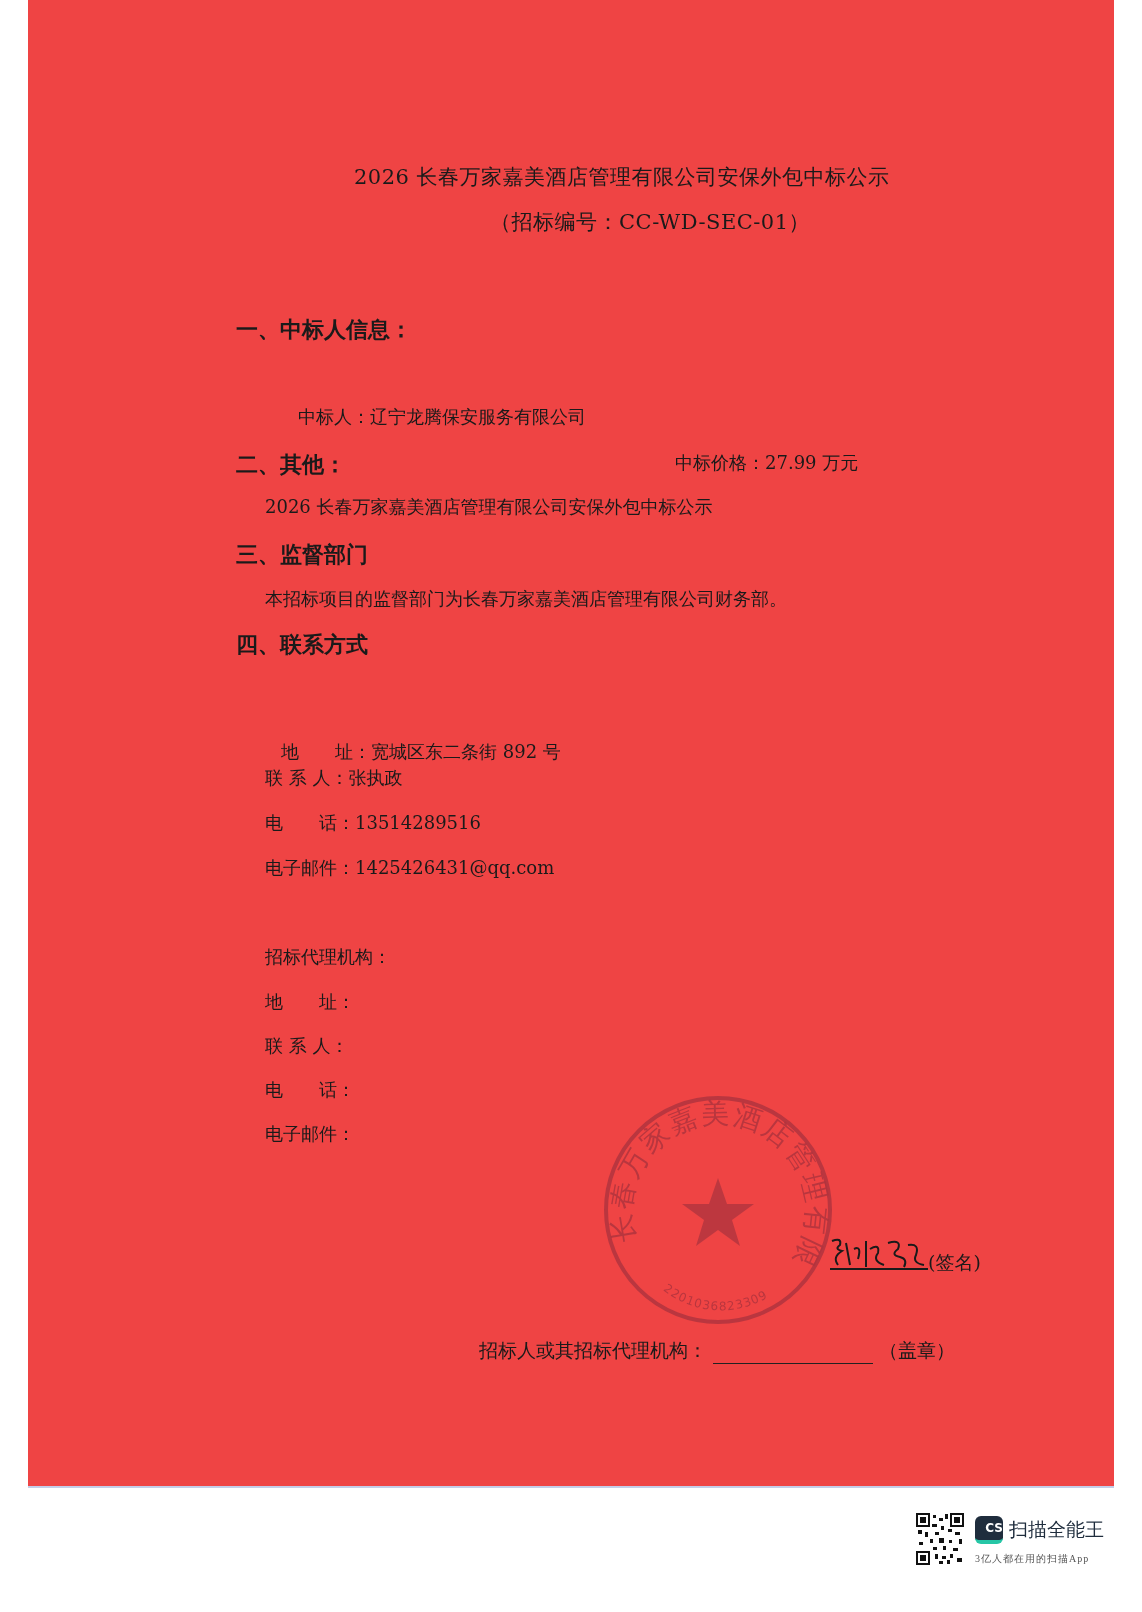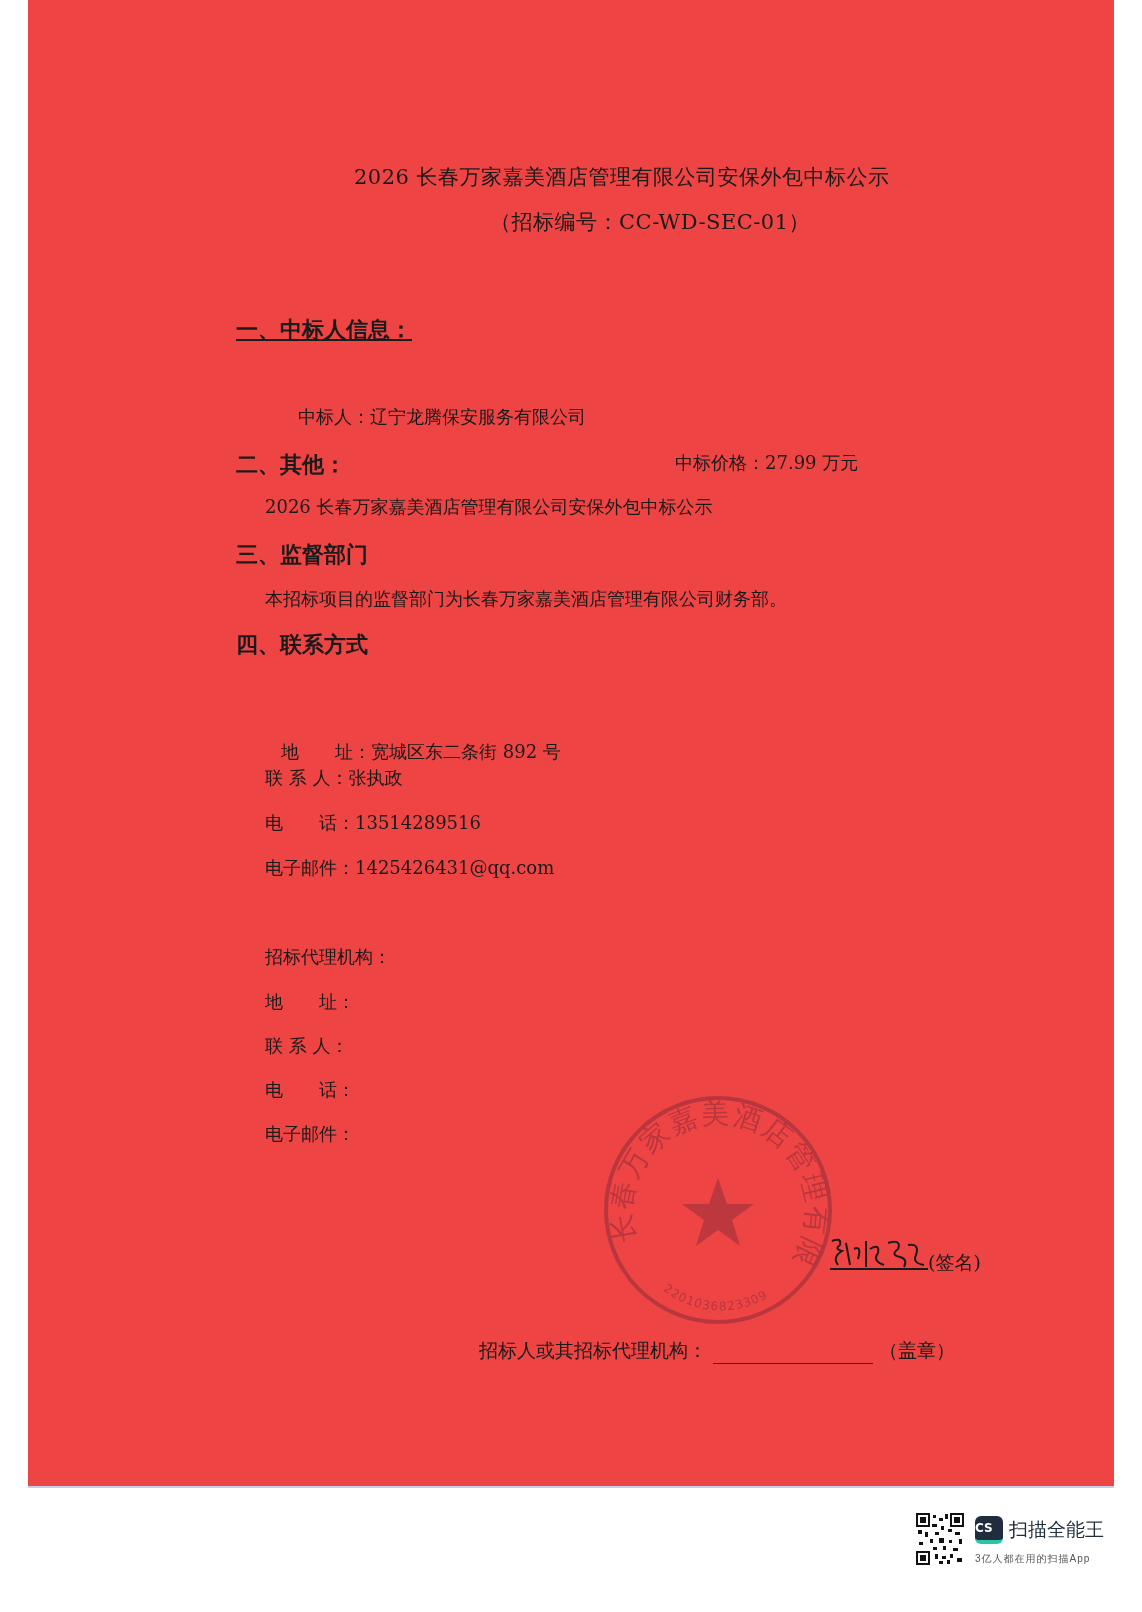--- a/index.html
+++ b/index.html
@@ -14,34 +14,34 @@
     }
     .abs { position: absolute; white-space: nowrap; }
     .title { font-size: 21px; letter-spacing: 0.5px; }
     .h { font-size: 22px; font-weight: bold; font-family: "DejaVu Sans", "Liberation Sans", sans-serif; }
     .t { font-size: 18px; }
     .lbl { display: inline-block; }
     .stamp { position: absolute; left: 570px; top: 1090px; width: 240px; height: 240px; }
     .sig { position: absolute; left: 800px; top: 1235px; }
     .footer { position: absolute; left: 915px; top: 1512px; width: 210px; height: 80px; }
     .qr { position: absolute; left: 0; top: 0; width: 50px; height: 54px; }
-    .cs-logo { position: absolute; left: 60px; top: 4px; width: 28px; height: 28px; background: #1f2d3d; border-radius: 6px; color: #fff; font-family: "DejaVu Sans", sans-serif; font-weight: bold; font-size: 12px; text-align: left; line-height: 24px; border-bottom: 4px solid #26c6a6; box-sizing: border-box; }
+    .cs-logo { position: absolute; left: 60px; top: 4px; width: 28px; height: 28px; background: #1f2d3d; border-radius: 6px; color: #fff; font-family: "DejaVu Sans", sans-serif; font-weight: bold; font-size: 12px; text-align: right; line-height: 24px; border-bottom: 4px solid #26c6a6; box-sizing: border-box; }
     .cs-name { position: absolute; left: 94px; top: 5px; font-family: "DejaVu Sans", sans-serif; font-size: 19px; color: #1f2d3d; }
-    .cs-sub { position: absolute; left: 60px; top: 40px; font-family: Liberation Sans, sans-serif; font-size: 10px; color: #555; letter-spacing: 1px; }
+    .cs-sub { position: absolute; left: 60px; top: 40px; font-family: Liberation Serif, serif; font-size: 10px; color: #555; letter-spacing: 1px; }
     .underline { display: inline-block; border-bottom: 1.5px solid #222; width: 160px; height: 18px; vertical-align: bottom; margin: 0 6px; }
   </style>
 </head>
 <body>
 
 <div class="page">
 
   <div class="abs title" style="left:326px; top:163px;">2026 长春万家嘉美酒店管理有限公司安保外包中标公示</div>
   <div class="abs title" style="left:462px; top:208px;">（招标编号：CC-WD-SEC-01）</div>
 
-  <div class="abs h" style="left:208px; top:315px;text-decoration:underline;">一、中标人信息：</div>
+  <div class="abs h" style="left:208px; top:315px;">一、中标人信息：</div>
   <div class="abs t" style="left:270px; top:405px;">
     <span>中标人：</span><span>辽宁龙腾保安服务有限公司</span>
   </div>
   <div class="abs t" style="left:647px; top:405px;margin-top:46px;">
     <span>中标价格：</span><span>27.99 万元</span>
   </div>
 
   <div class="abs h" style="left:208px; top:450px;">二、其他：</div>
   <div class="abs t" style="left:237px; top:495px;">2026 长春万家嘉美酒店管理有限公司安保外包中标公示</div>
 

